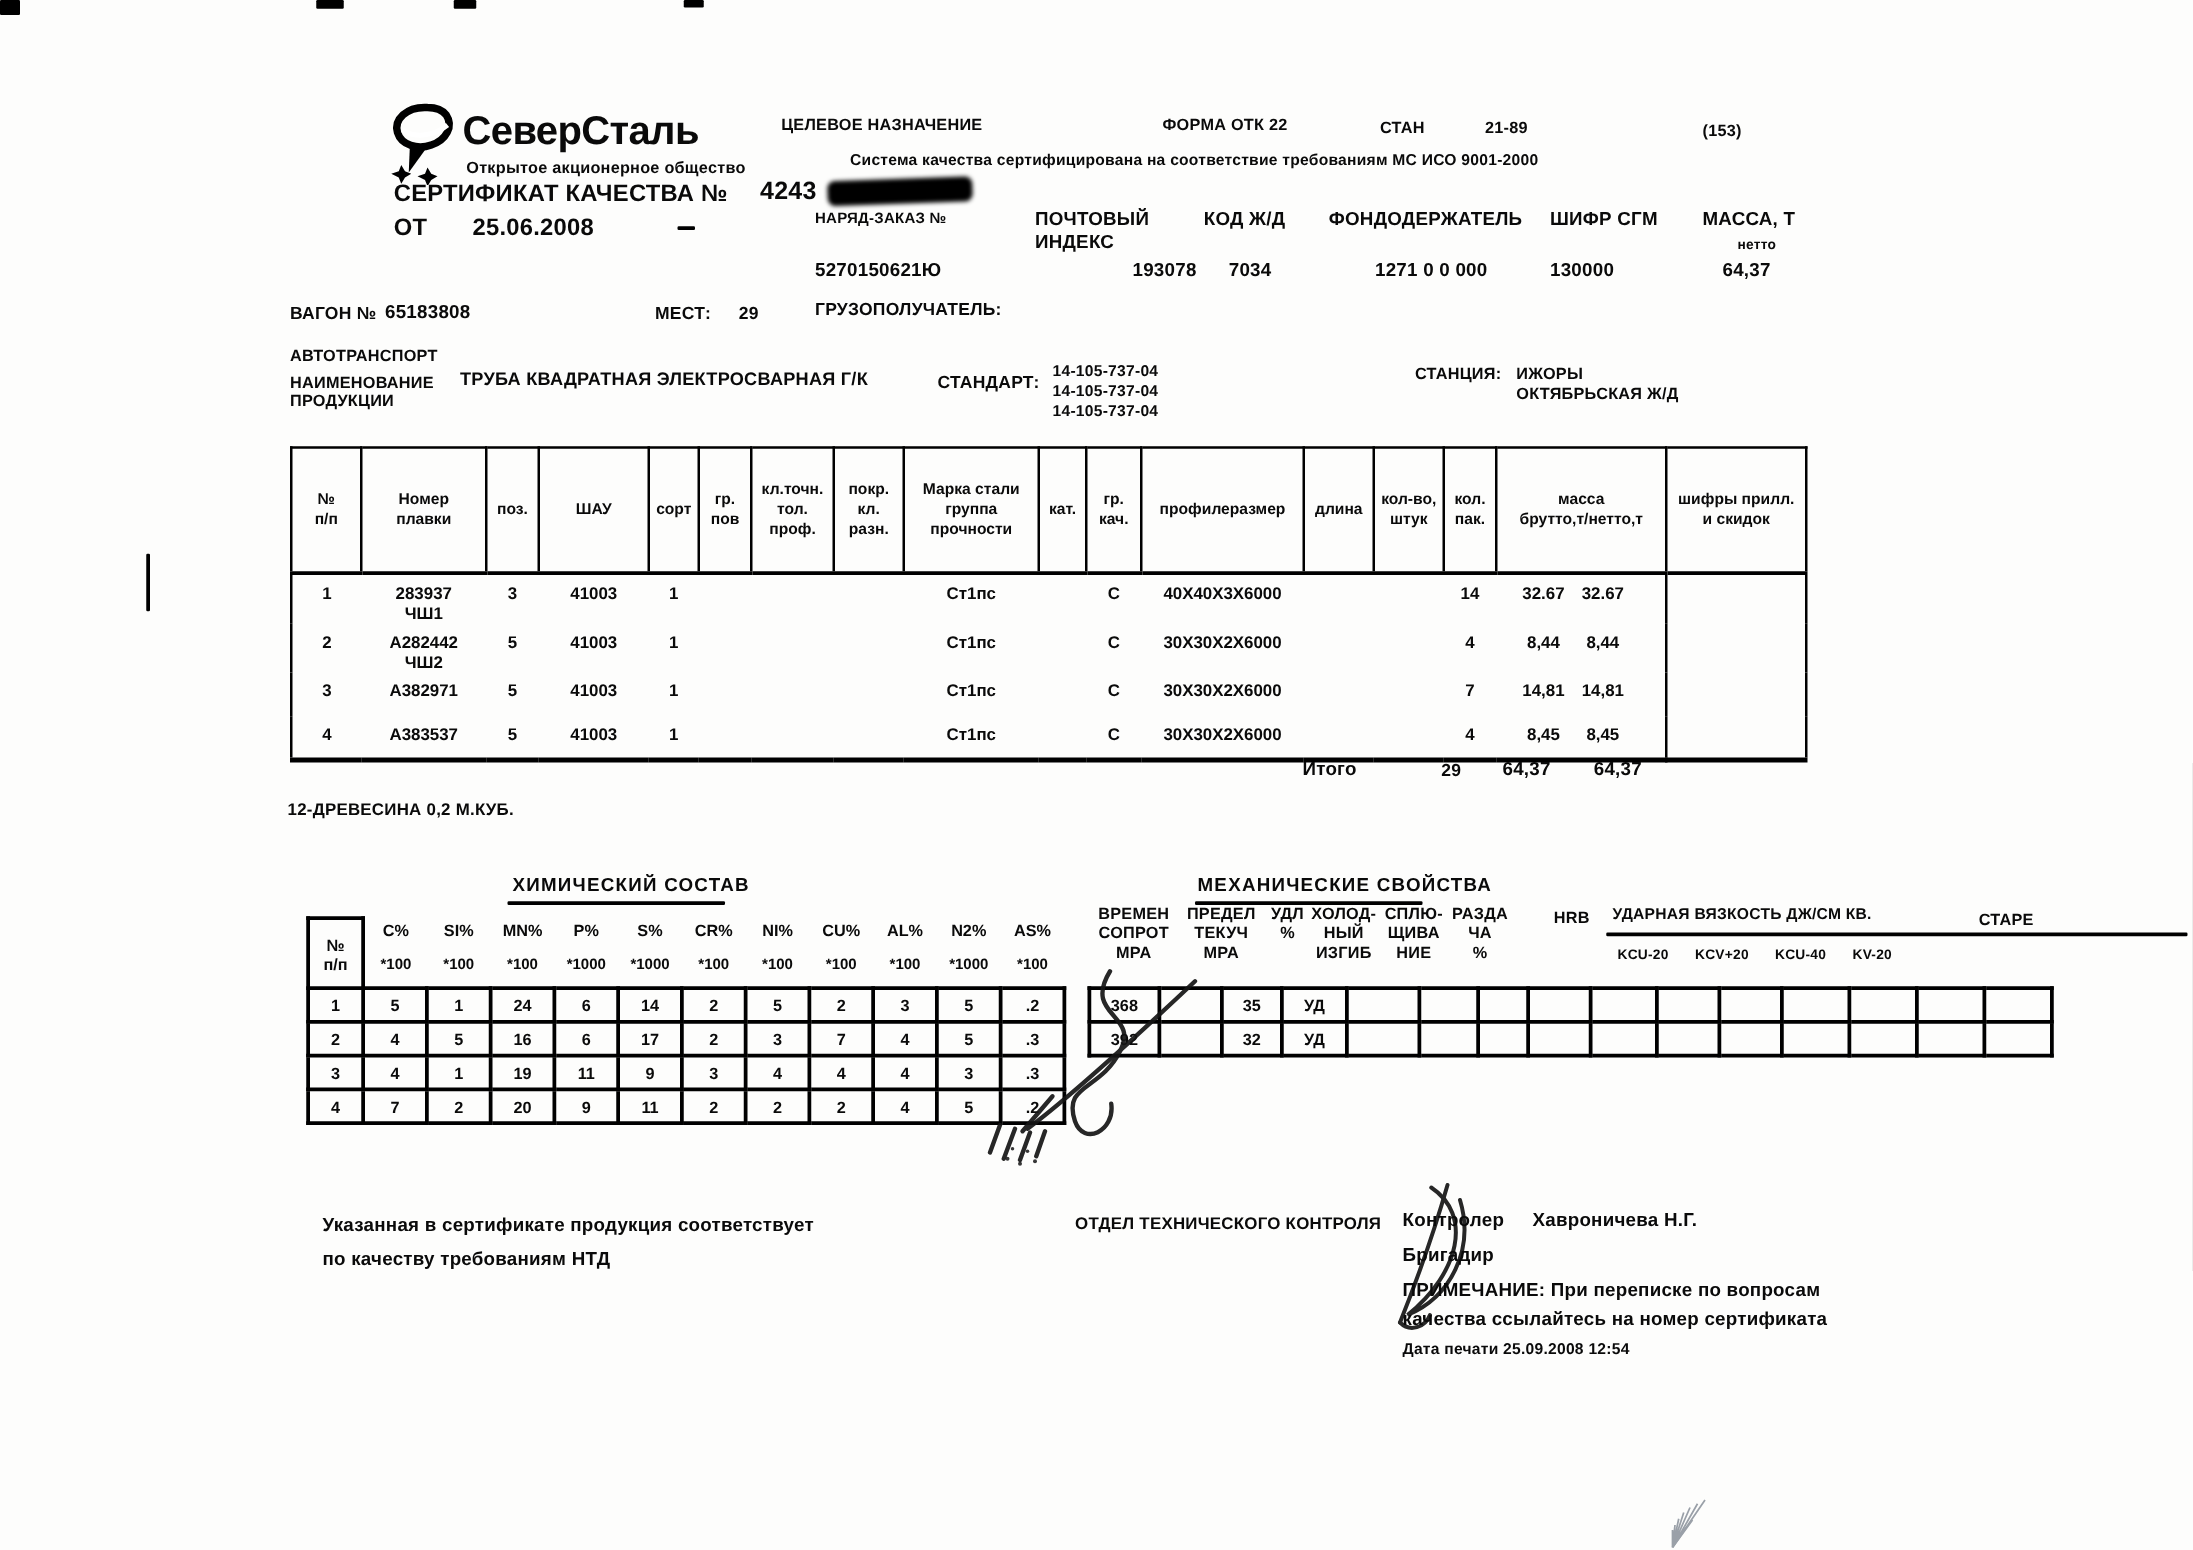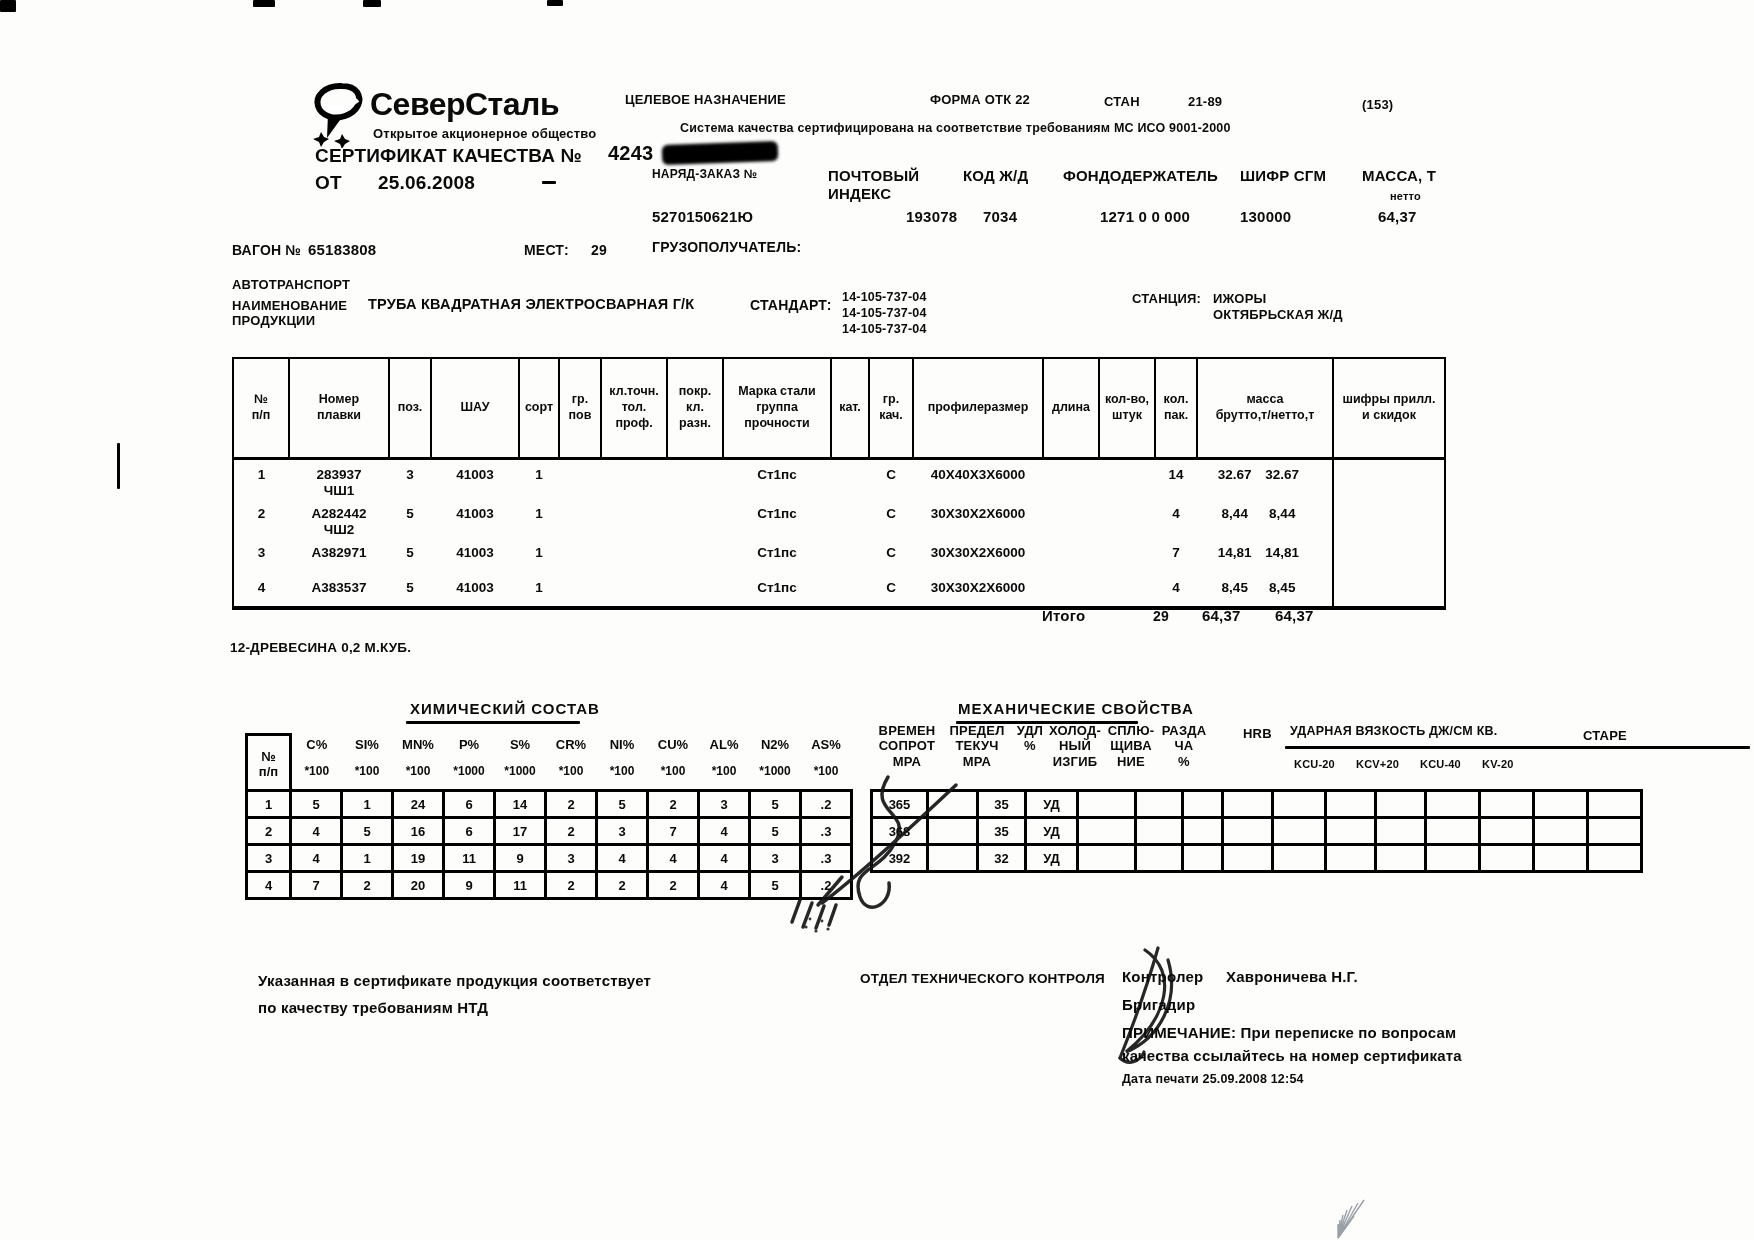--- a/index.html
+++ b/index.html
@@ -410,37 +410,20 @@
       <col style="width:53px">
         <col style="width:50px">
         <col style="width:50px">
         <col style="width:54px">
       <col style="width:54px">
         <col style="width:54px">
         <col style="width:54px">
     </colgroup>
     <tbody>
       <tr>
-        <td>365</td>
-          <td></td>
-          <td>35</td>
-          <td>УД</td>
-          <td></td>
-          <td></td>
-          <td></td>
-          <td></td>
-          <td></td>
-          <td></td>
-          <td></td>
-          <td></td>
-          <td></td>
-          <td></td>
-          <td></td>
-      </tr>
-      <tr>
         <td>368</td>
           <td></td>
           <td>35</td>
           <td>УД</td>
           <td></td>
           <td></td>
           <td></td>
           <td></td>
           <td></td>
           <td></td>

